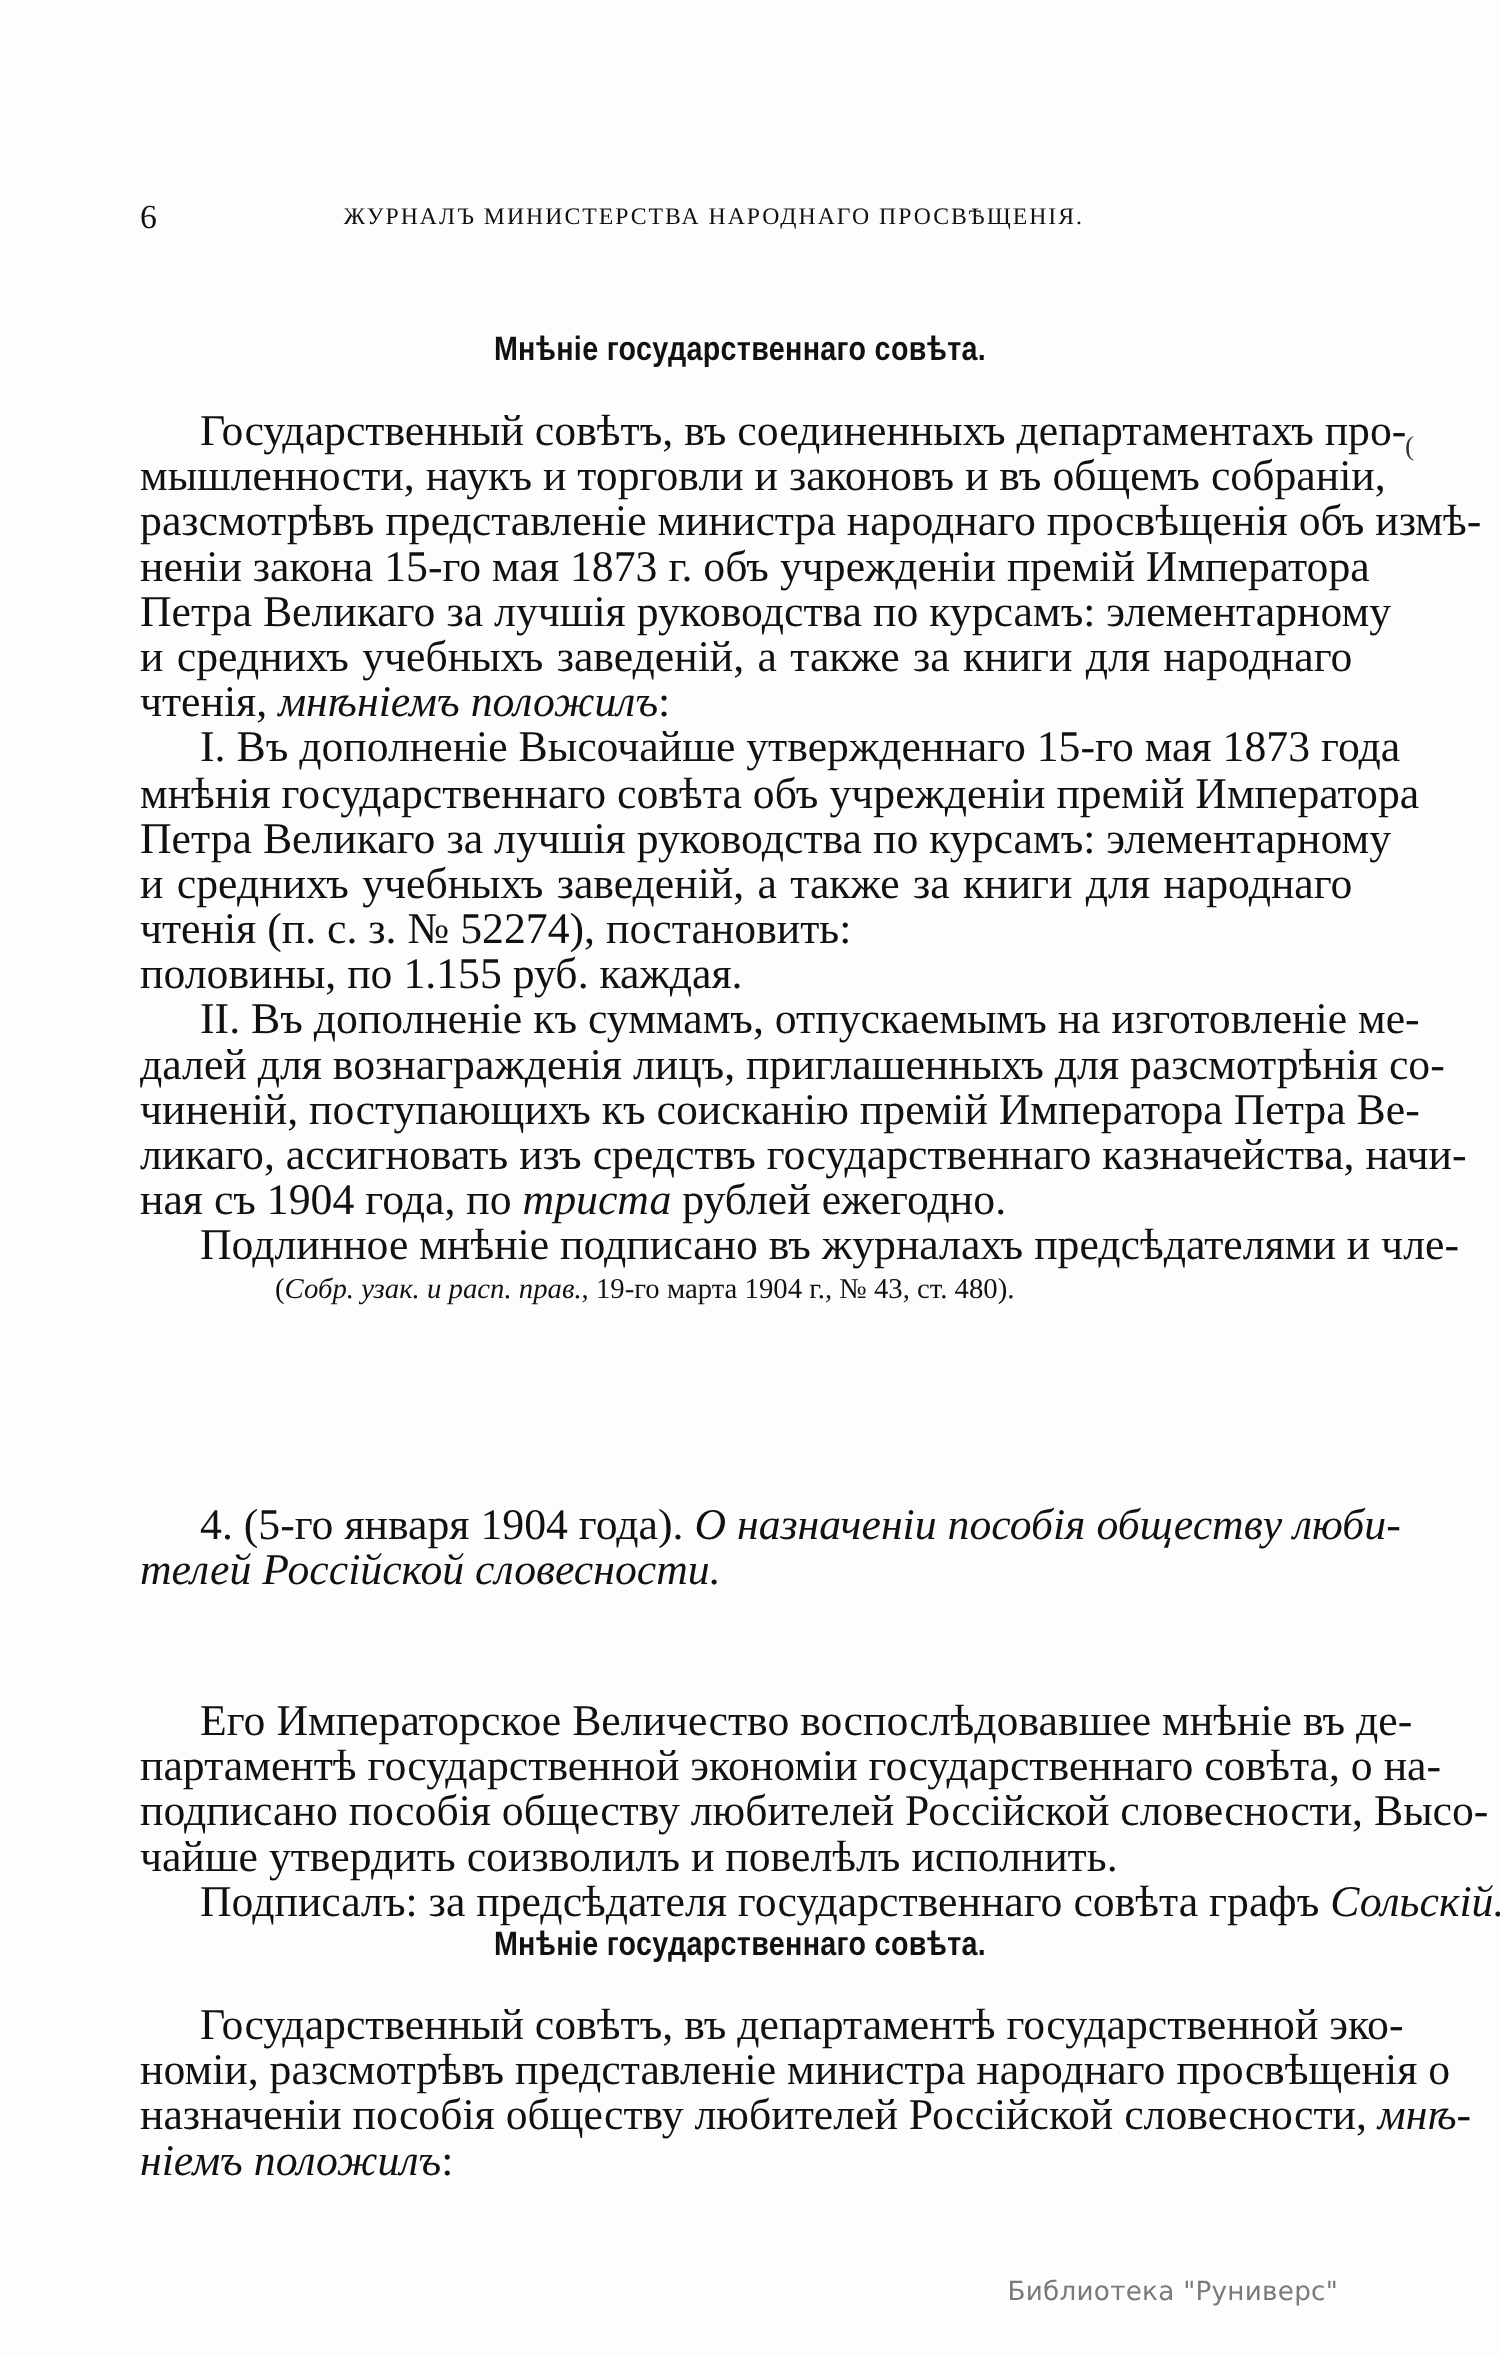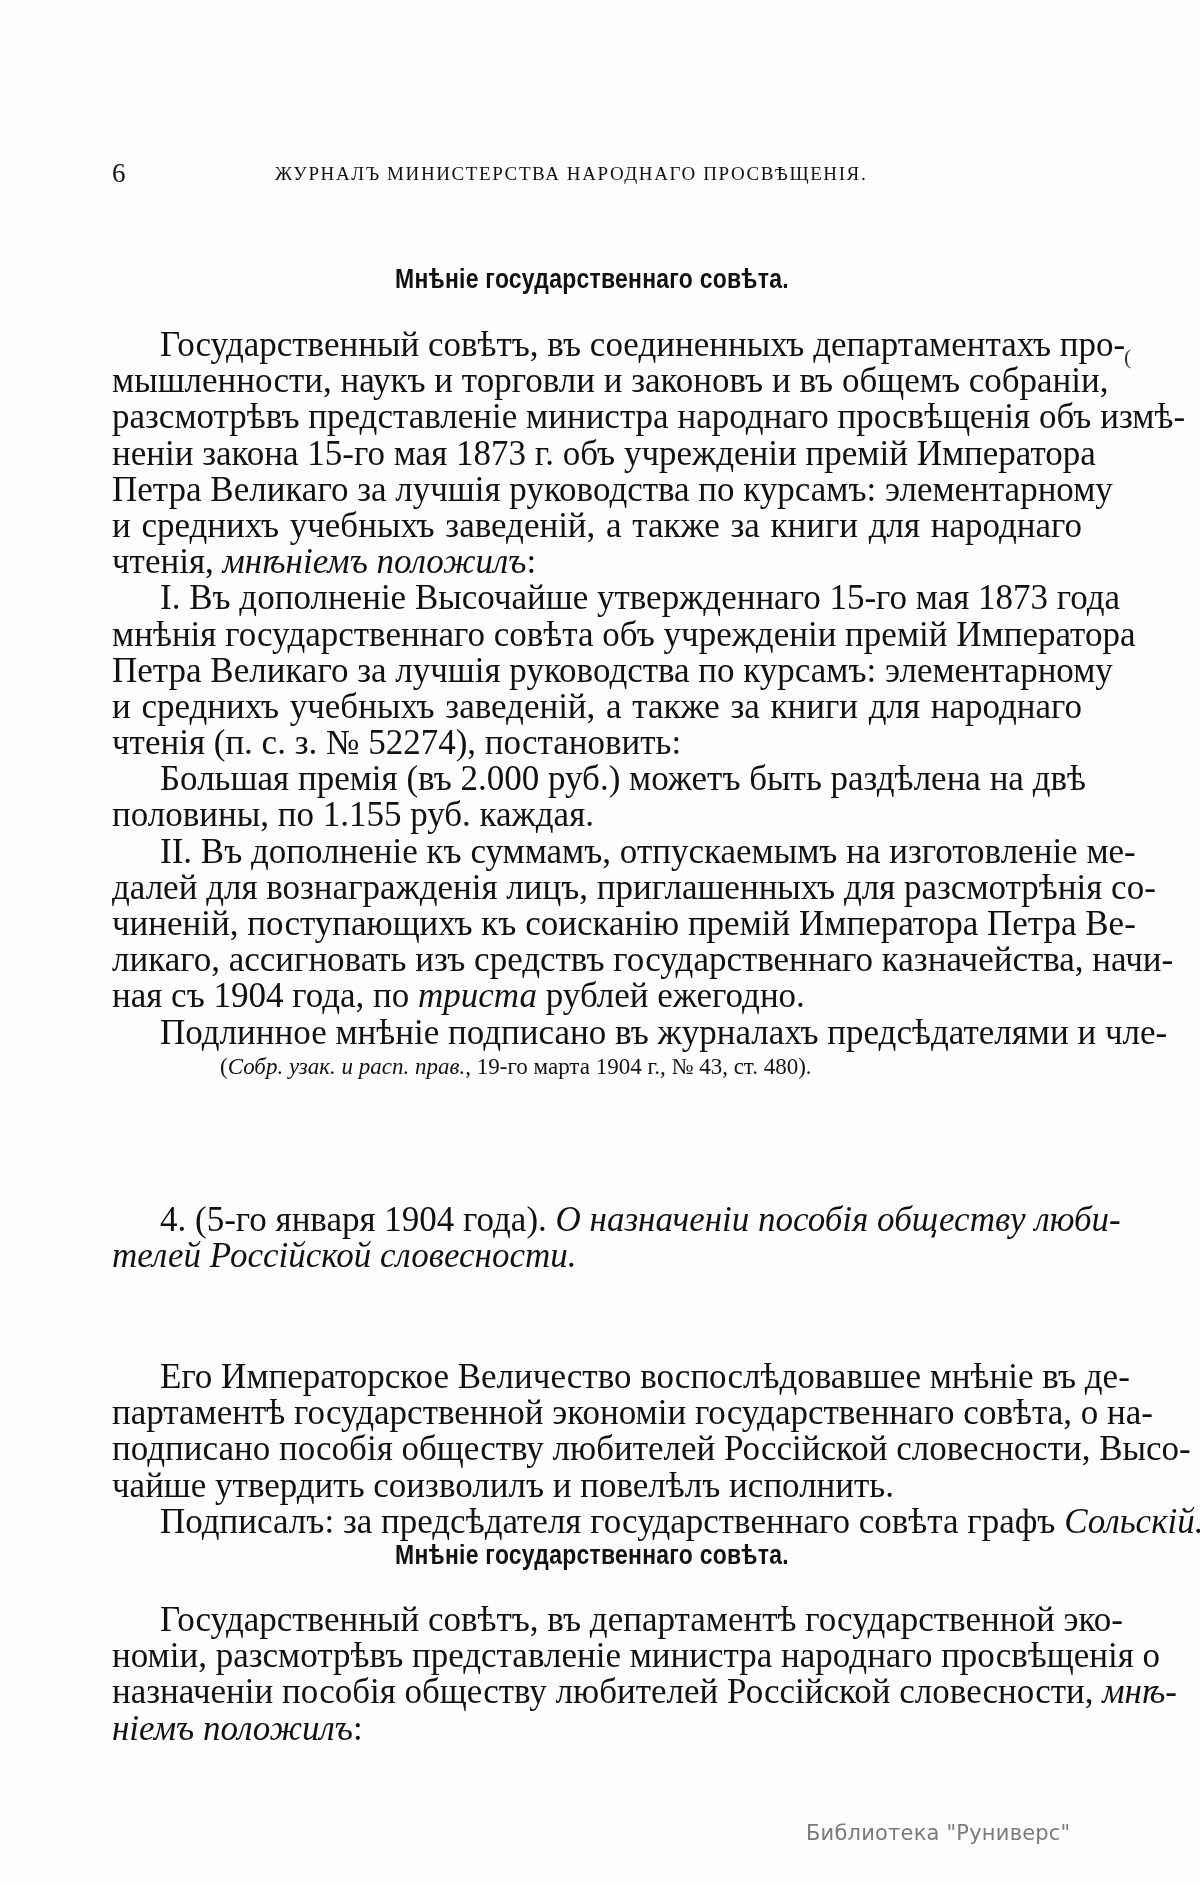--- a/index.html
+++ b/index.html
@@ -116,21 +116,20 @@
     <span class="line">Петра Великаго за лучшія руководства по курсамъ: элементарному</span>
     <span class="line">и среднихъ учебныхъ заведеній, а также за книги для народнаго</span>
     <span class="line last"><span>чтенія, </span><span class="it">мнѣніемъ положилъ</span><span>:</span></span>
 
     <span class="line indent">I. Въ дополненіе Высочайше утвержденнаго 15-го мая 1873 года</span>
     <span class="line">мнѣнія государственнаго совѣта объ учрежденіи премій Императора</span>
     <span class="line">Петра Великаго за лучшія руководства по курсамъ: элементарному</span>
     <span class="line">и среднихъ учебныхъ заведеній, а также за книги для народнаго</span>
     <span class="line last">чтенія (п. с. з. № 52274), постановить:</span>
 
-    <span class="line indent">Большая премія (въ 2.000 руб.) можетъ быть раздѣлена на двѣ</span>
     <span class="line last">половины, по 1.155 руб. каждая.</span>
 
     <span class="line indent">II. Въ дополненіе къ суммамъ, отпускаемымъ на изготовленіе ме-</span>
     <span class="line">далей для вознагражденія лицъ, приглашенныхъ для разсмотрѣнія со-</span>
     <span class="line">чиненій, поступающихъ къ соисканію премій Императора Петра Ве-</span>
     <span class="line">ликаго, ассигновать изъ средствъ государственнаго казначейства, начи-</span>
     <span class="line last"><span>ная съ 1904 года, по </span><span class="it">триста</span><span> рублей ежегодно.</span></span>
 
     <span class="line indent">Подлинное мнѣніе подписано въ журналахъ предсѣдателями и чле-</span>
 

